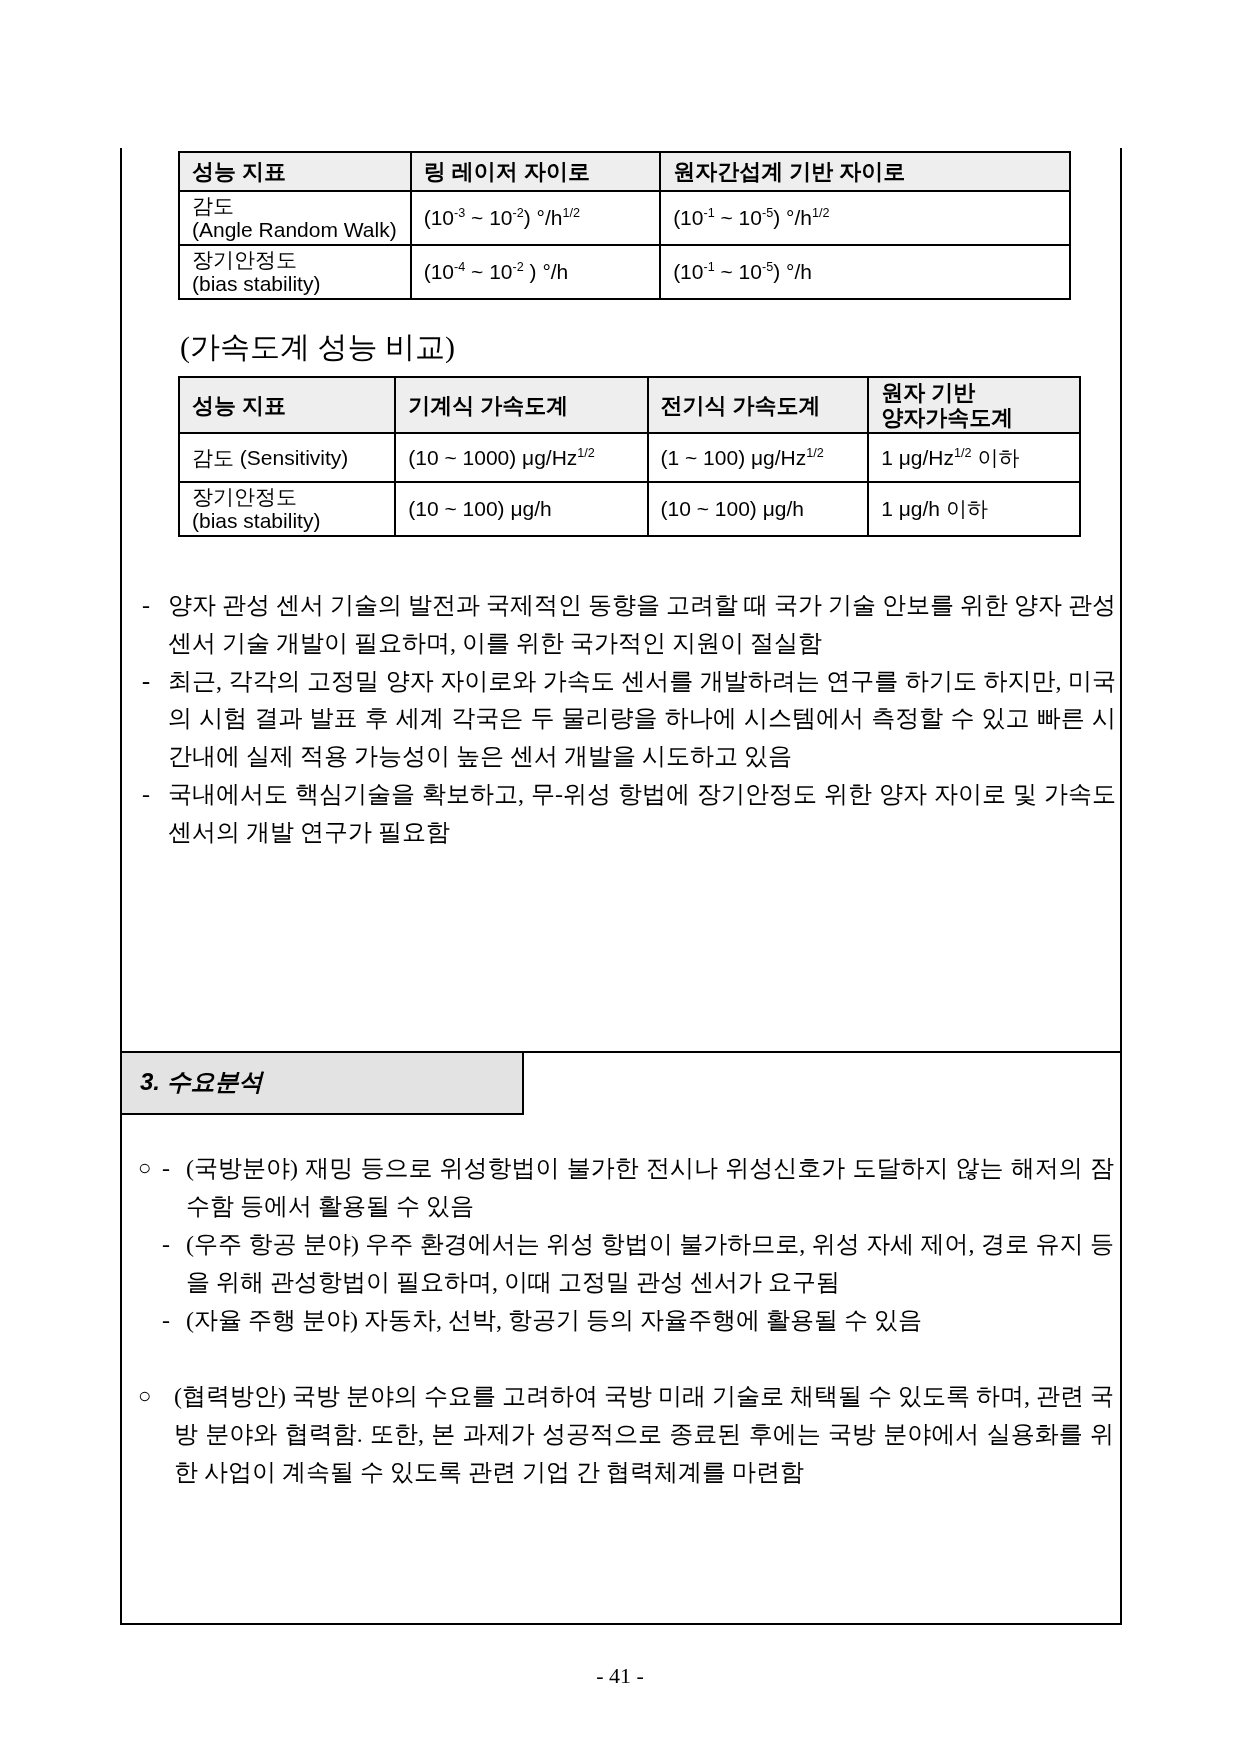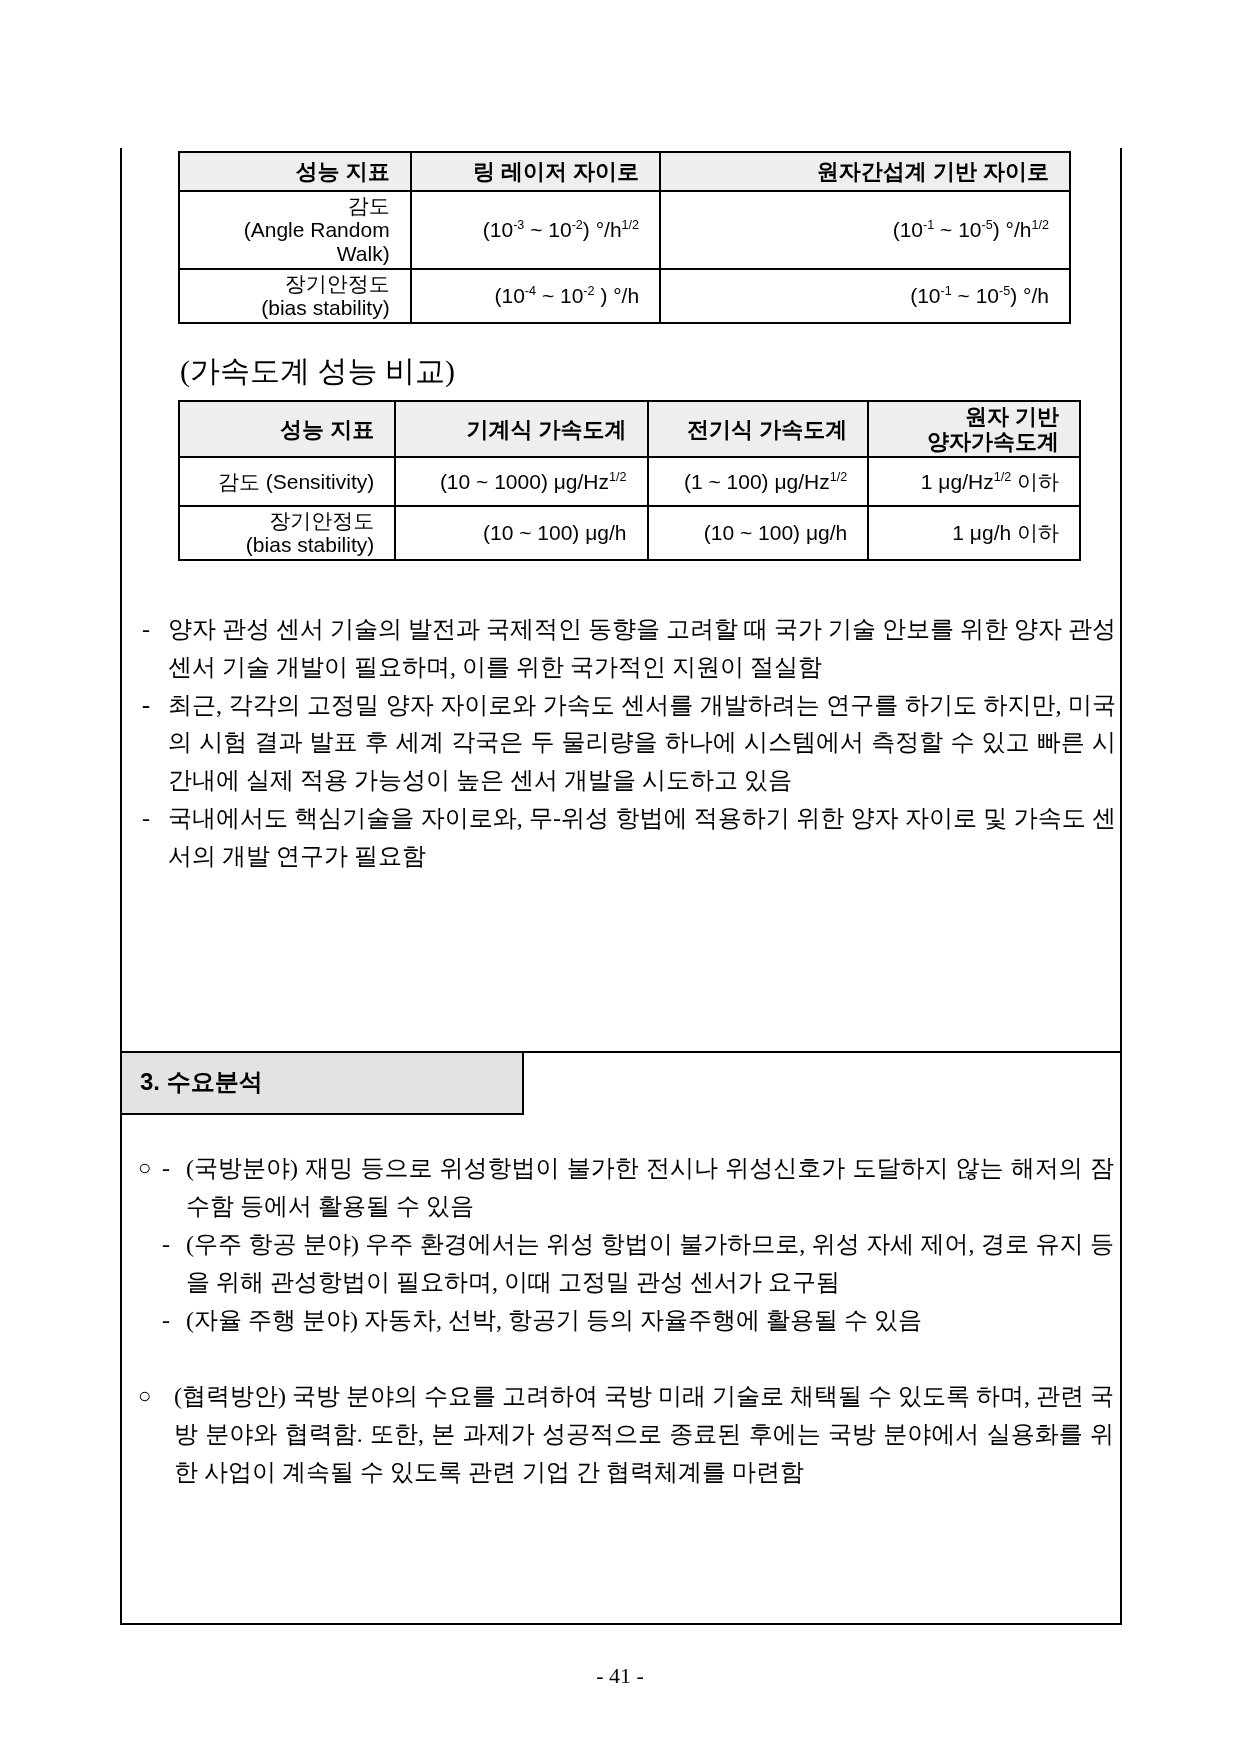--- a/index.html
+++ b/index.html
@@ -8,22 +8,22 @@
     font-family:"Liberation Serif","DejaVu Serif",serif;color:#000;overflow:hidden;
   }
   
   .upper-box{
     position:absolute;left:120px;top:148px;width:1002px;height:905px;box-sizing:border-box;
     border-left:2px solid #000;border-right:2px solid #000;border-bottom:2px solid #000;
   }
   
   table.tbl{border-collapse:collapse;table-layout:fixed;
     font-family:"Liberation Sans","DejaVu Sans",sans-serif;}
-  .tbl th,.tbl td{border:2px solid #000;text-align:right;vertical-align:middle;
-    white-space:pre-line;padding:2px 20px;box-sizing:border-box;}
+  .tbl th,.tbl td{border:2px solid #000;text-align:left;vertical-align:middle;
+    white-space:pre-line;padding:2px 12px;box-sizing:border-box;}
   .tbl th{background:#eeeeee;font-weight:bold;font-size:22px;line-height:25px;}
   .tbl td{font-size:21px;line-height:24px;}
   .tbl sup{font-size:0.60em;line-height:0;vertical-align:super;}
   .tbl-gyro{margin:3px 0 0 56px;width:893px;}
   .tbl-gyro th{height:39px;}
   .tbl-gyro td{height:46px;}
   .tbl-gyro .c0{width:26%;} .tbl-gyro .c1{width:28%;} .tbl-gyro .c2{width:46%;}
   .caption{margin:32px 0 14px 58px;font-size:30px;line-height:30px;}
   .tbl-accel{margin:0 0 0 56px;width:903px;}
   .tbl-accel th{height:48px;}
@@ -36,21 +36,21 @@
   .hang .marker{position:absolute;left:8px;}
   
   .lower-box{
     position:absolute;left:120px;top:1053px;width:1002px;height:572px;box-sizing:border-box;
     border-left:2px solid #000;border-right:2px solid #000;border-bottom:2px solid #000;
   }
   .section-header{
     position:absolute;left:-2px;top:0;width:404px;height:62px;box-sizing:border-box;
     background:#e3e3e3;border:2px solid #000;border-top:none;
     font-family:"Liberation Sans","DejaVu Sans",sans-serif;font-weight:bold;
-    font-size:24px;line-height:58px;padding-left:18px;
+    font-size:24px;line-height:58px;padding-left:18px;font-style:italic;
   }
   .lower-content{padding:96px 6px 0 10px;}
   .lower-content p{margin:0;font-size:24px;line-height:38px;text-align:justify;}
   .circ{position:relative;padding-left:42px;}
   .circ .marker{position:absolute;left:6px;font-size:22px;}
   .dash2{position:relative;padding-left:54px;}
   .dash2 .marker{position:absolute;left:30px;}
   .gap-top{margin-top:38px !important;}
   
   .page-number{position:absolute;left:0;top:1663px;width:1240px;text-align:center;
@@ -124,21 +124,21 @@
           <td>(10 ~ 100) μg/h</td>
           <td>1 μg/h 이하</td>
         </tr>
       </tbody>
     </table>
 
     <div class="bullets">
       <p class="hang"><span class="marker">-</span><span>양자 관성 센서 기술의 발전과 국제적인 동향을 고려할 때 국가 기술 안보를 위한 양자 관성 센서 기술 개발이 필요하며, 이를 위한 국가적인 지원이 절실함</span></p>
       <p class="hang"><span class="marker">-</span></p>
       <p class="hang"><span class="marker">-</span><span>최근, 각각의 고정밀 양자 자이로와 가속도 센서를 개발하려는 연구를 하기도 하지만, 미국의 시험 결과 발표 후 세계 각국은 두 물리량을 하나에 시스템에서 측정할 수 있고 빠른 시간내에 실제 적용 가능성이 높은 센서 개발을 시도하고 있음</span></p>
-      <p class="hang"><span class="marker">-</span><span>국내에서도 핵심기술을 자이로와, 무-위성 항법에 적용하기 위한 양자 자이로 및 가속도 센서의 개발 연구가 필요함</span></p>
+      <p class="hang"><span class="marker">-</span><span>국내에서도 핵심기술을 확보하고, 무-위성 항법에 장기안정도 위한 양자 자이로 및 가속도 센서의 개발 연구가 필요함</span></p>
     </div>
   </div>
 
   <div class="lower-box">
     <div class="section-header">
       <span>3. 수요분석</span>
     </div>
     <div class="lower-content">
       <p class="circ"><span class="marker">○</span></p>
       <p class="dash2"><span class="marker">-</span><span>(국방분야) 재밍 등으로 위성항법이 불가한 전시나 위성신호가 도달하지 않는 해저의 잠수함 등에서 활용될 수 있음</span></p>

